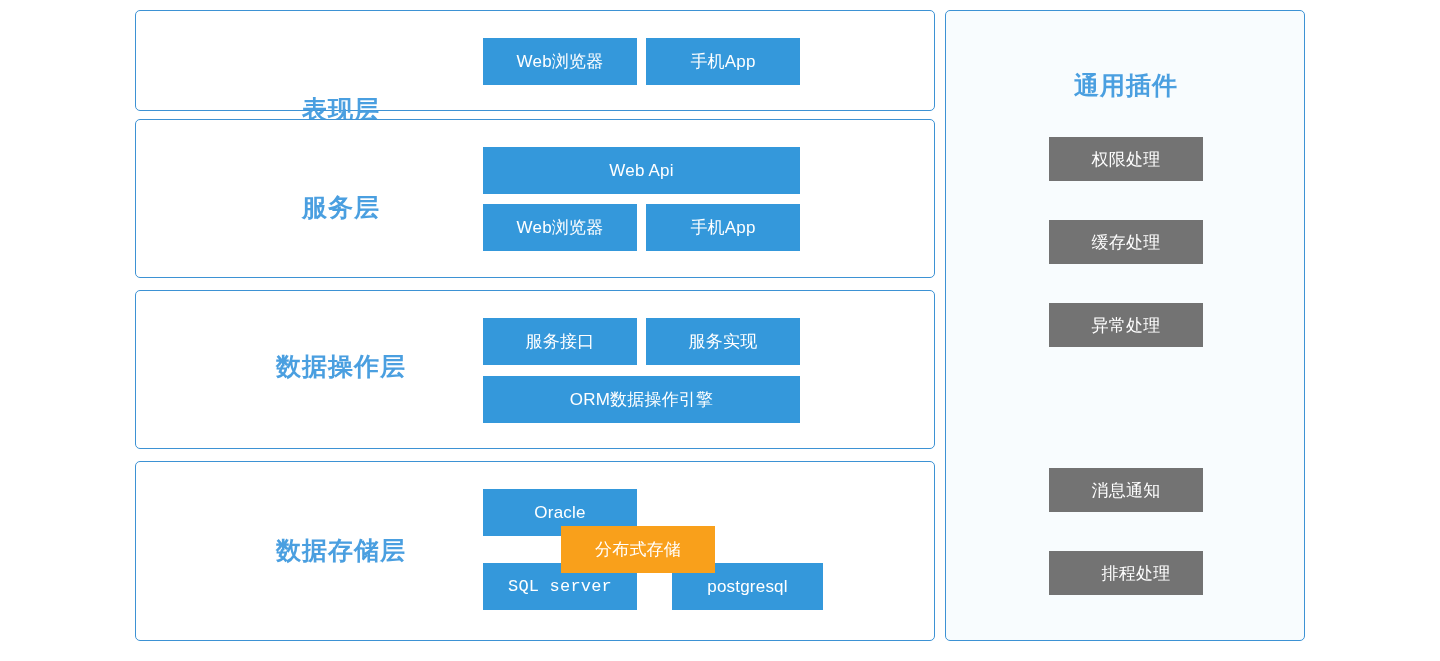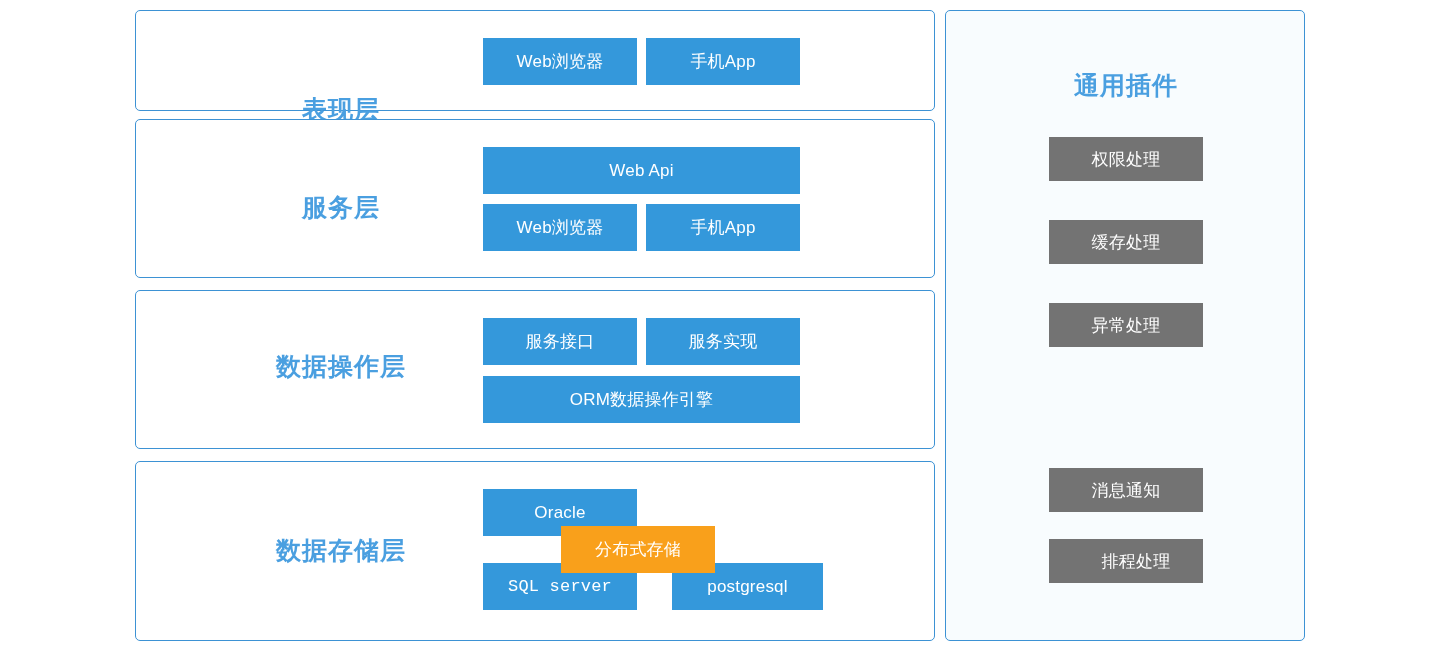--- a/index.html
+++ b/index.html
@@ -140,16 +140,16 @@
     <div class="node-box accent" style="left:425px; top:64px; width:154px; height:47px;">分布式存储</div>
   </div>
 
   <div id="plugin-panel">
     <div id="plugin-title">通用插件</div>
 
     <div class="plugin-box" style="top:126px;">权限处理</div>
     <div class="plugin-box" style="top:209px;">缓存处理</div>
     <div class="plugin-box" style="top:292px;">异常处理</div>
     <div class="plugin-box" style="top:457px;">消息通知</div>
-    <div class="plugin-box" style="top:528px;padding-left:20px;">排程处理</div>
+    <div class="plugin-box" style="top:540px;padding-left:20px;">排程处理</div>
   </div>
 
 </div>
 
 </body></html>

